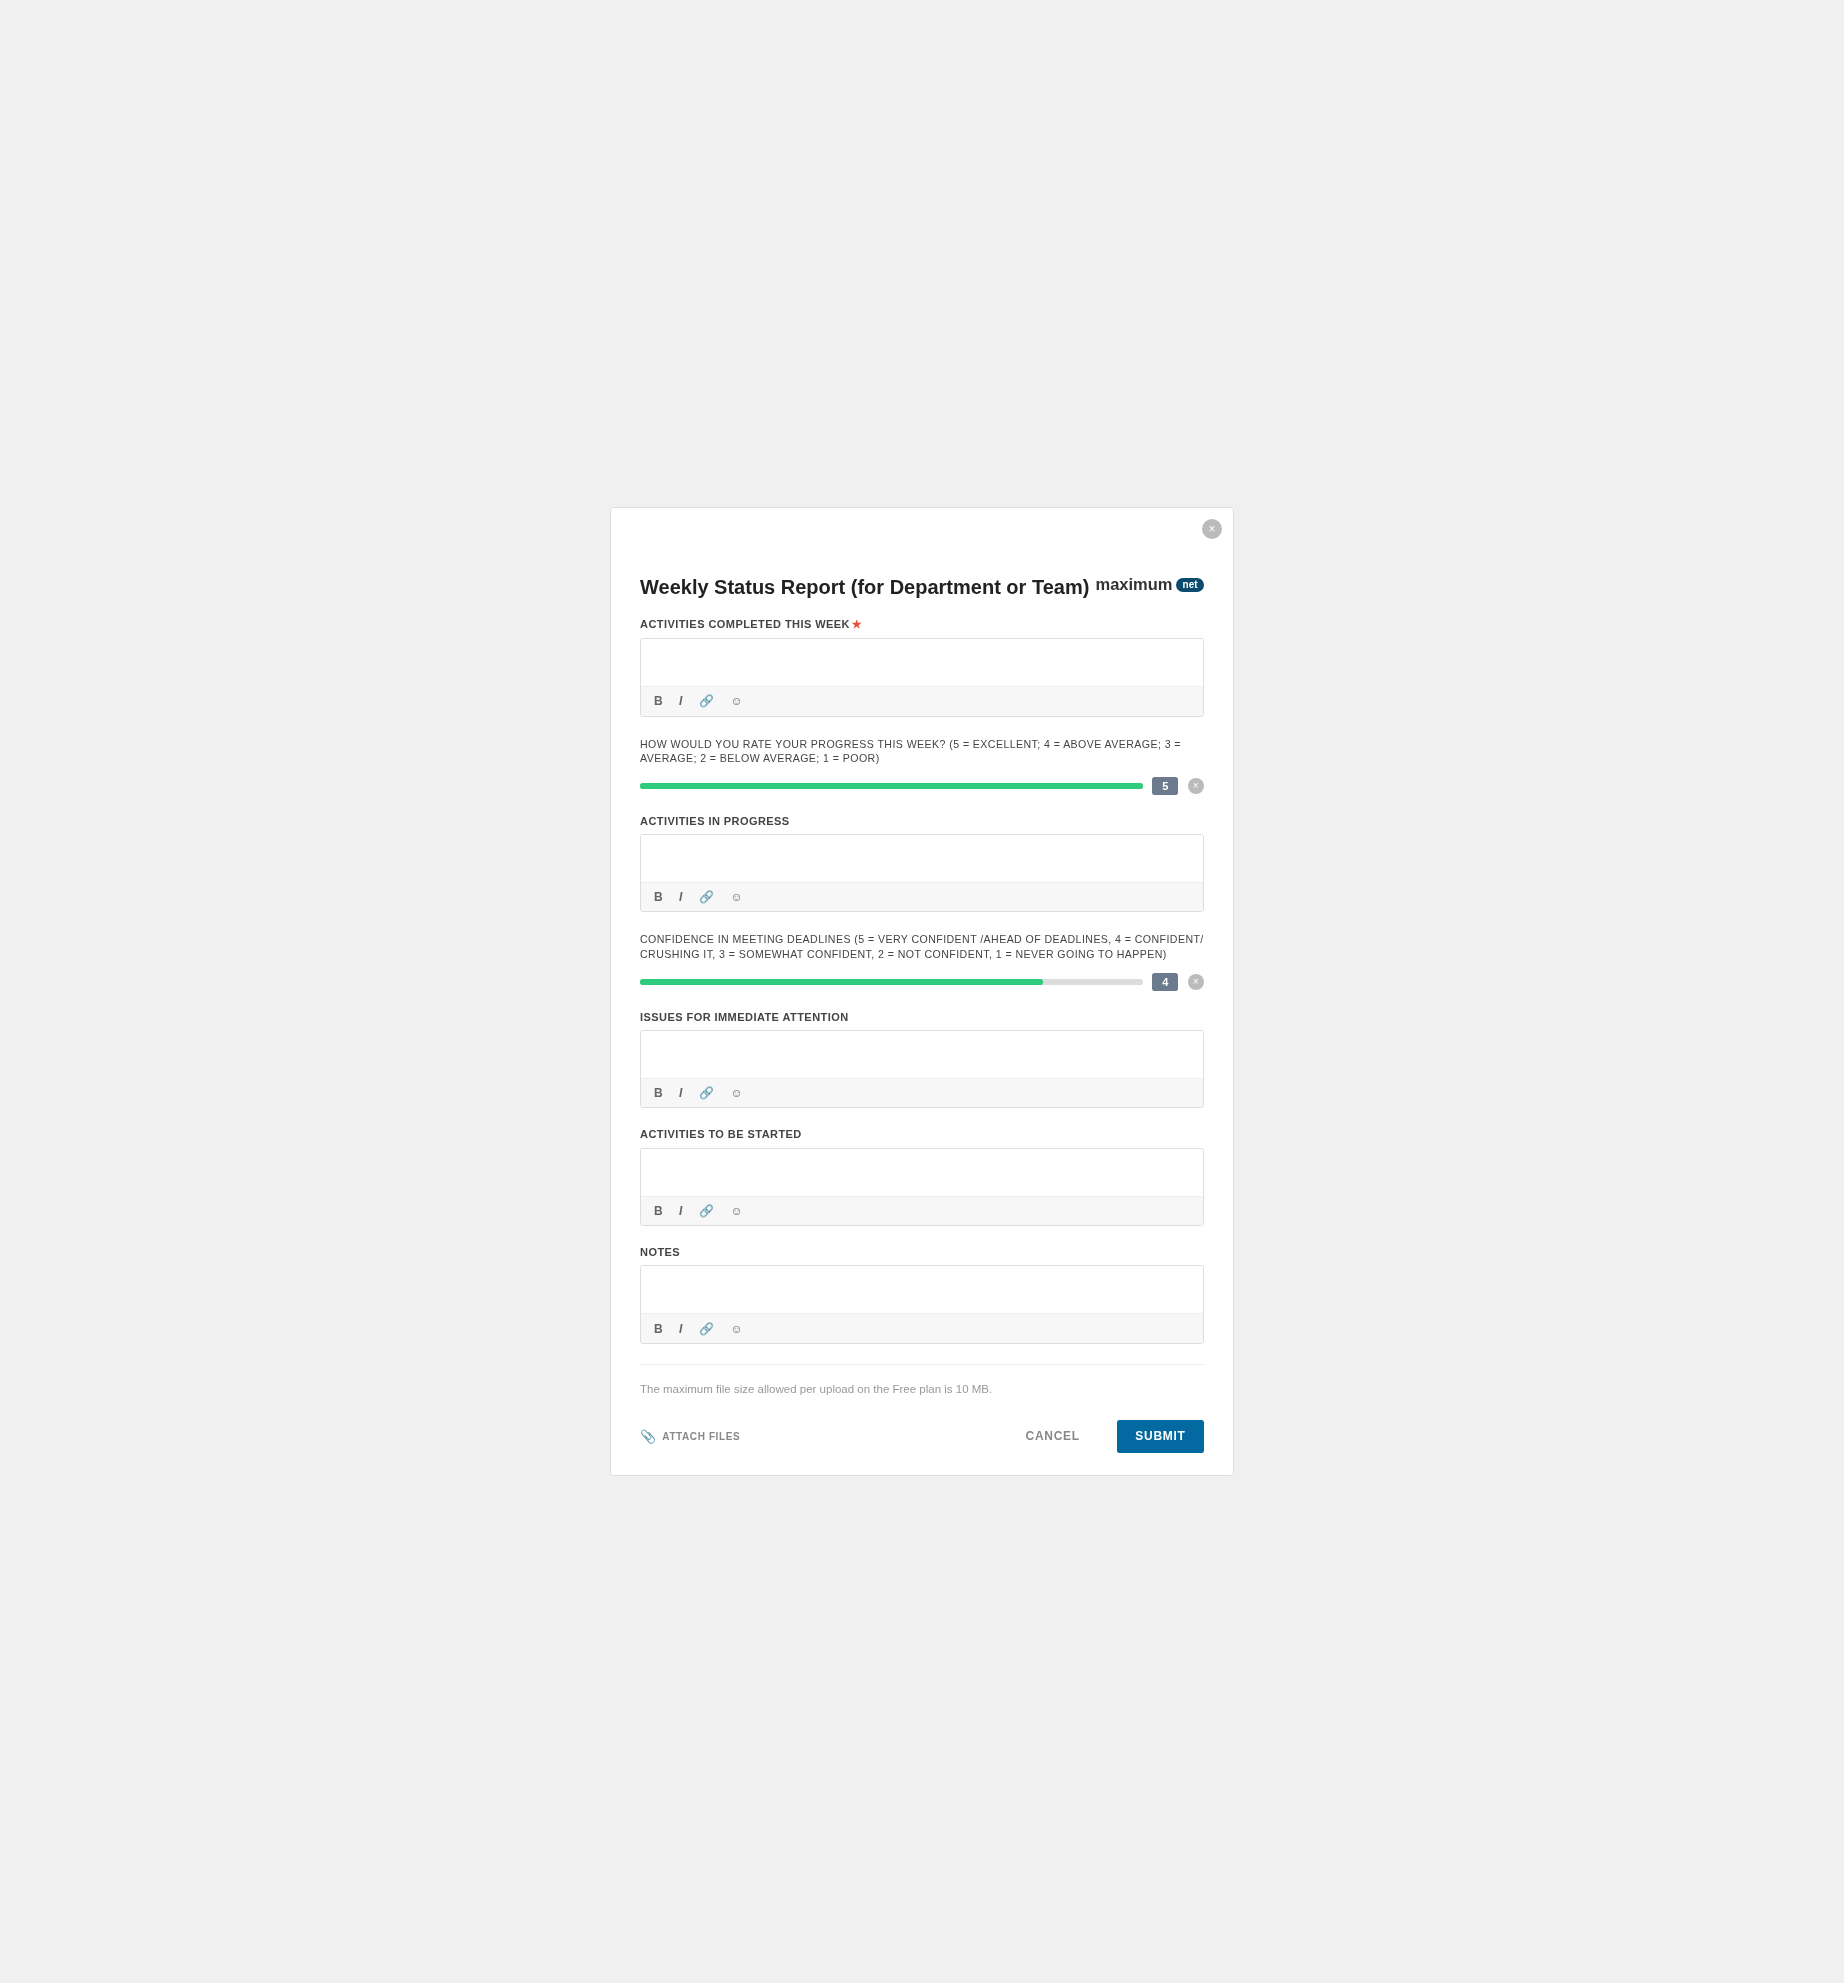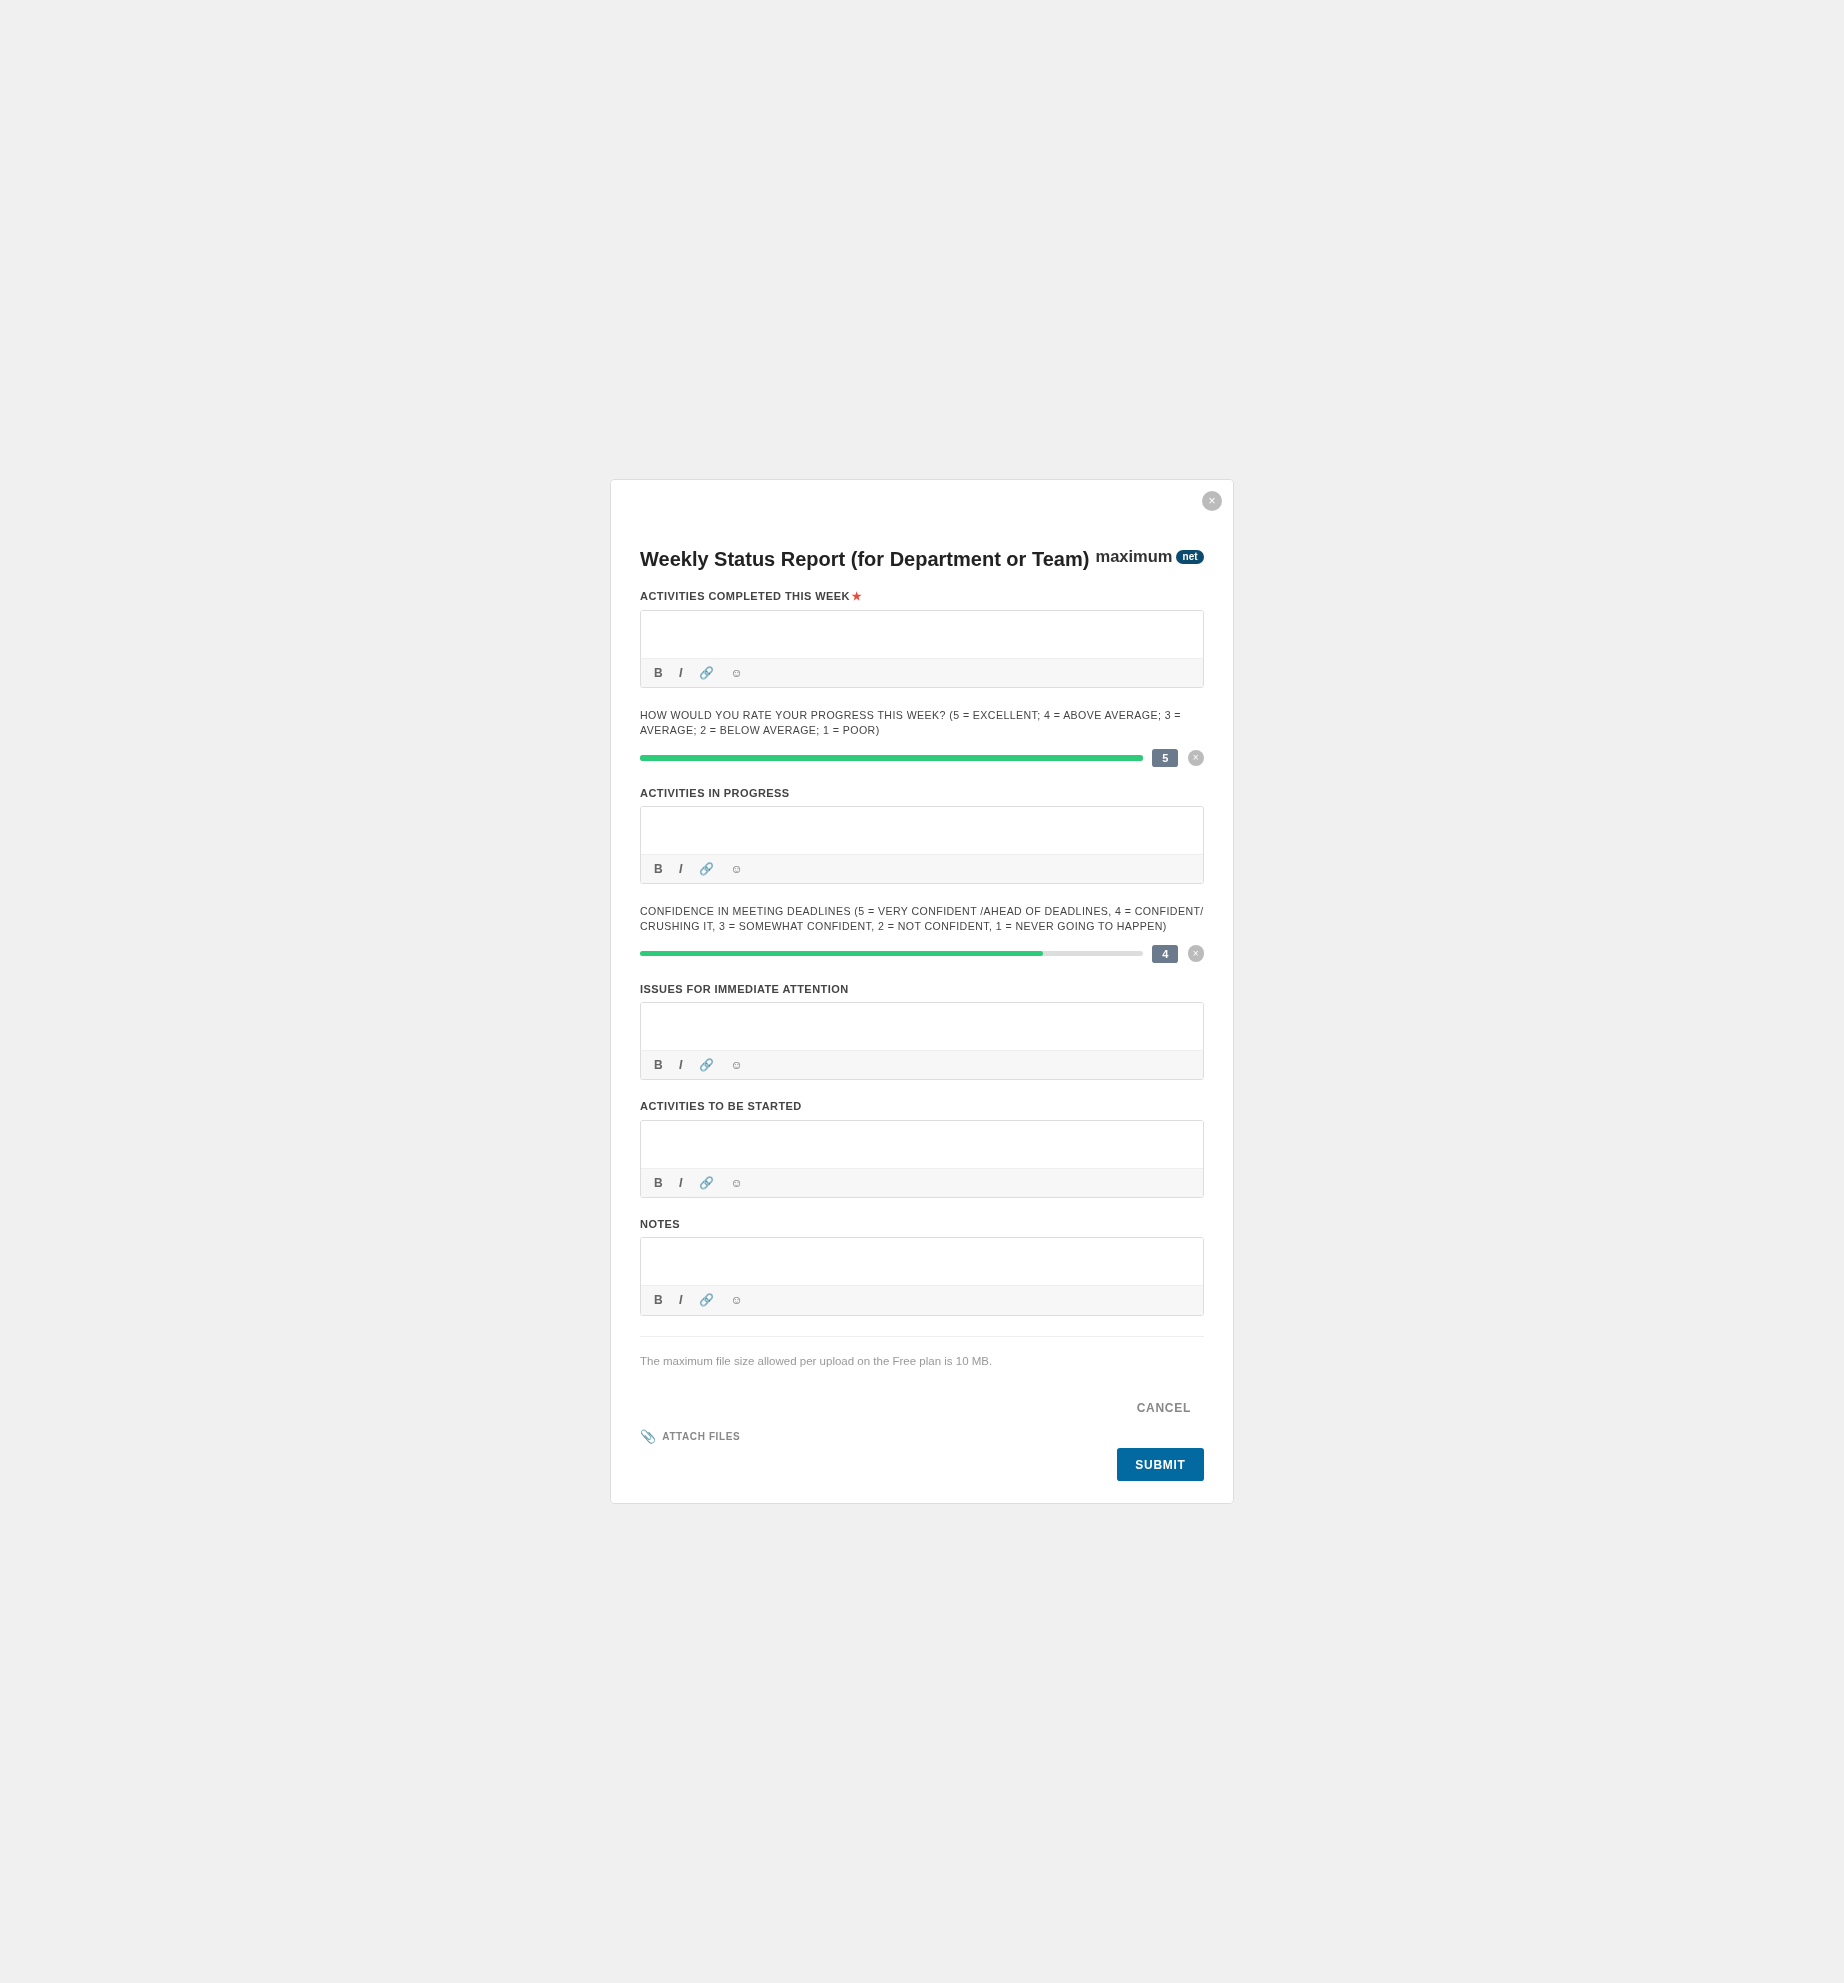--- a/index.html
+++ b/index.html
@@ -237,22 +237,21 @@
     }
 
     .attach-icon {
       font-size: 13px;
       color: #888;
     }
 
     .footer-actions {
       display: flex;
       gap: 24px;
-      align-items: flex-end;
-      flex-direction: column;
+      align-items: flex-start;
     }
 
     .cancel-btn {
       background: none;
       border: none;
       cursor: pointer;
       font-size: 12px;
       font-weight: 700;
       color: #888;
       letter-spacing: 0.06em;

